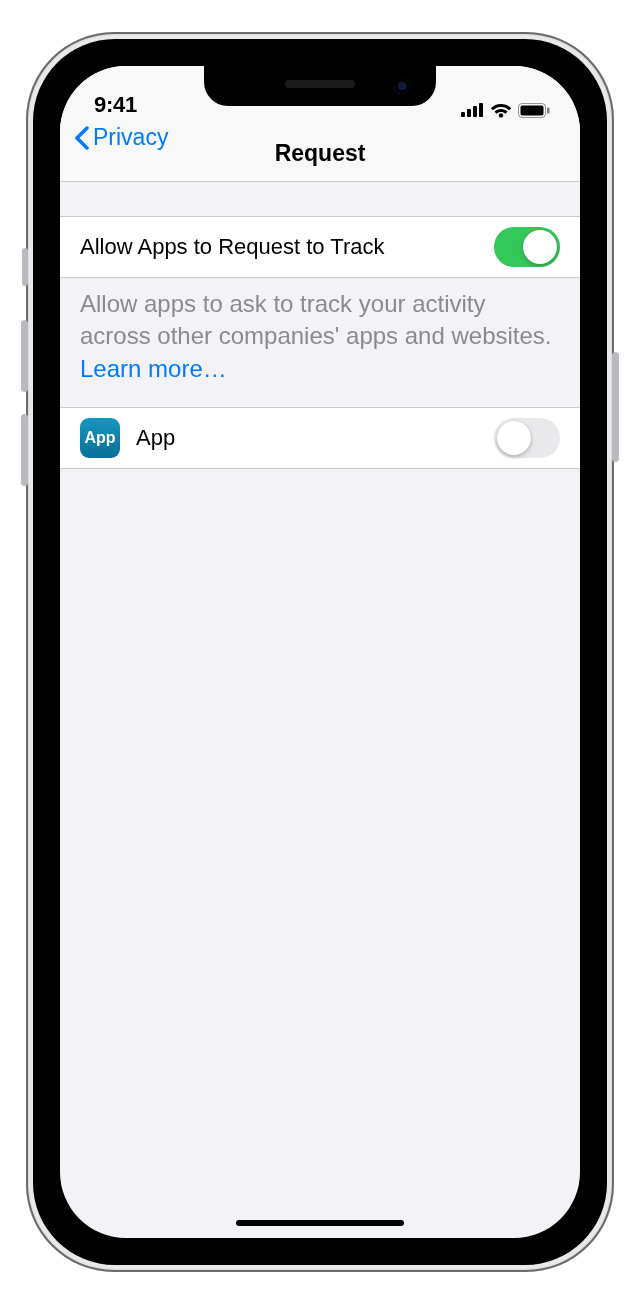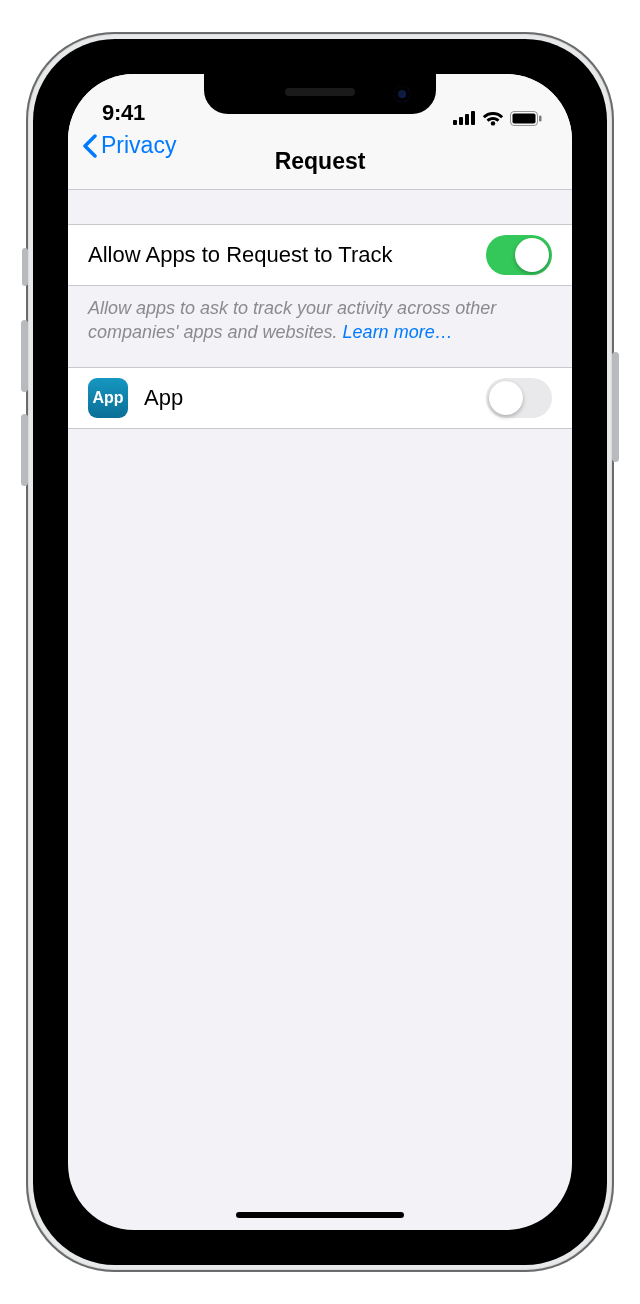--- a/index.html
+++ b/index.html
@@ -21,21 +21,21 @@
       background: #e8e9eb;
       border-radius: 88px;
       padding: 7px;
       box-shadow: inset 0 0 0 2px #6b6b6b, inset 0 0 0 3px #d9dbdc;
       position: relative;
     }
     .inner-frame {
       width: 100%; height: 100%;
       background: #000;
       border-radius: 82px;
-      padding: 35px;
+      padding: 27px;
     }
     .screen {
       width: 100%; height: 100%;
       background: #f2f2f7;
       border-radius: 66px;
       overflow: hidden;
       position: relative;
     }
 
     
@@ -136,24 +136,23 @@
       border-top: 0.5px solid #c9c9cc;
       border-bottom: 0.5px solid #c9c9cc;
     }
     .cell + .footer { margin-top: 0; }
     .cell-label {
       font-size: 22px;
       flex: 1 1 auto;
     }
     .footer {
       padding: 10px 20px 0 20px;
-      font-size: 18px;
+      font-size: 24px;
       color: #8a8a8f;
       line-height: 1.35;
-      font-style: italic;
     }
     .footer .link { color: #007aff; }
 
     .spacer-mid { height: 22px; }
 
     .app-icon {
       width: 40px; height: 40px;
       border-radius: 9px;
       background: linear-gradient(180deg, #1597c0 0%, #0b6f96 100%);
       color: #fff;

